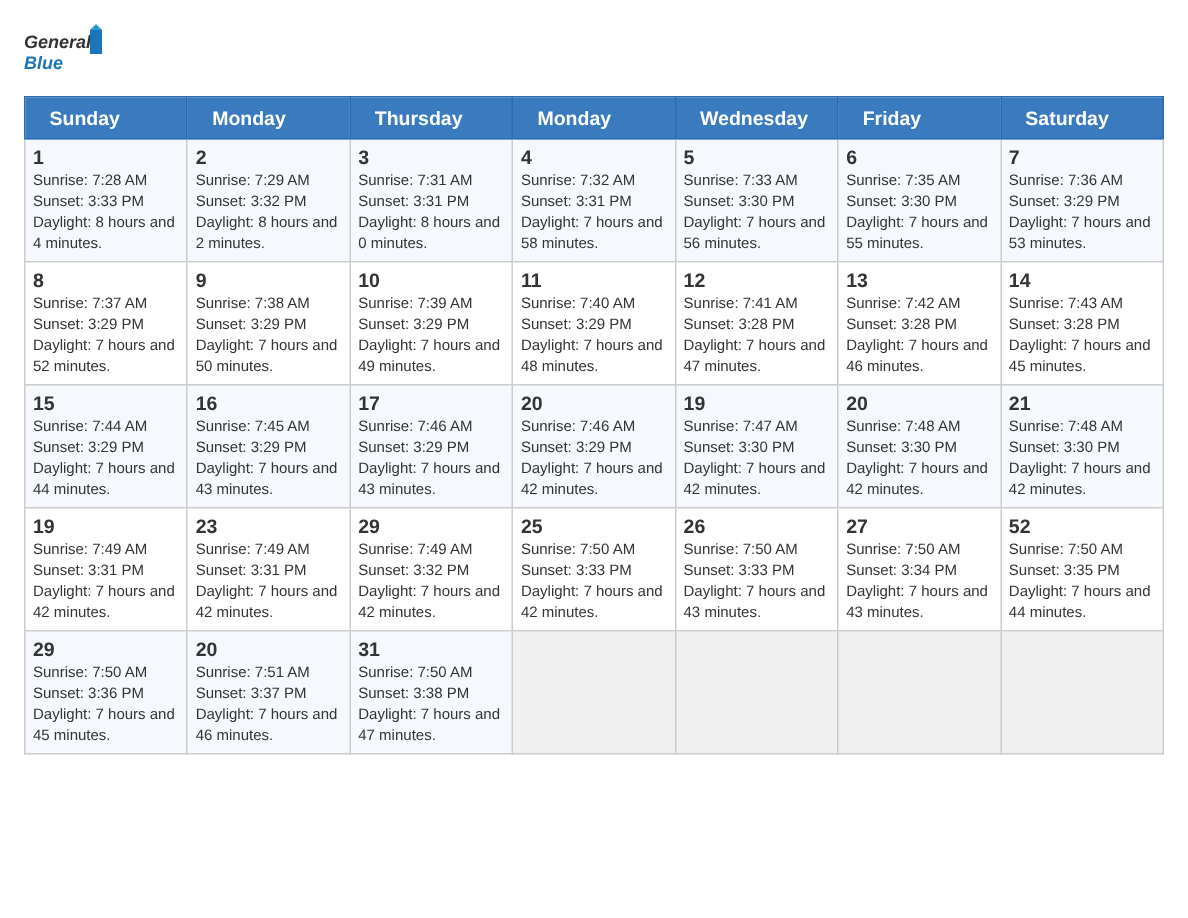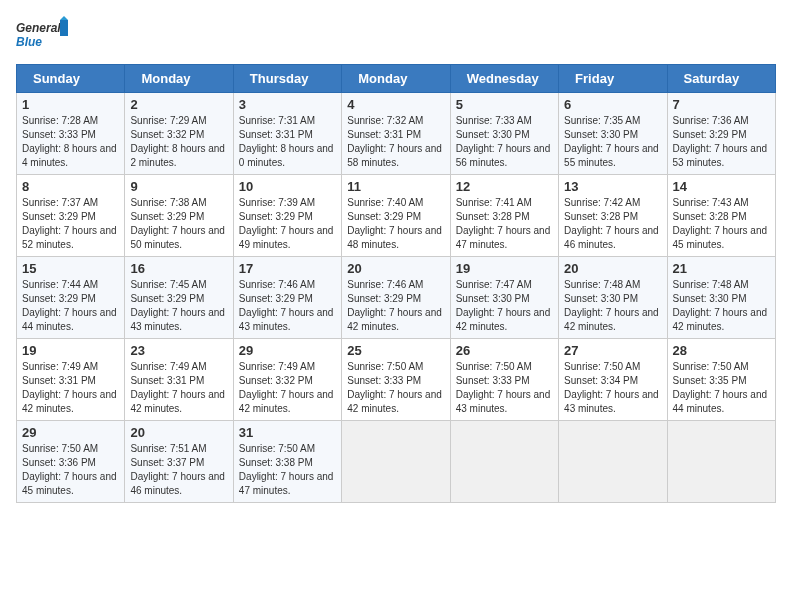--- a/index.html
+++ b/index.html
@@ -270,21 +270,21 @@
             Sunrise: 7:50 AM<br>Sunset: 3:33 PM<br>Daylight: 7 hours and 43 minutes.
           </div>
         </td>
         <td>
           <span class="day-num">27</span>
           <div class="day-detail">
             Sunrise: 7:50 AM<br>Sunset: 3:34 PM<br>Daylight: 7 hours and 43 minutes.
           </div>
         </td>
         <td>
-          <span class="day-num">28</span>
+          <span class="day-num">52</span>
           <div class="day-detail">
             Sunrise: 7:50 AM<br>Sunset: 3:35 PM<br>Daylight: 7 hours and 44 minutes.
           </div>
         </td>
       </tr>
       <tr>
         <td>
           <span class="day-num">29</span>
           <div class="day-detail">
             Sunrise: 7:50 AM<br>Sunset: 3:36 PM<br>Daylight: 7 hours and 45 minutes.

